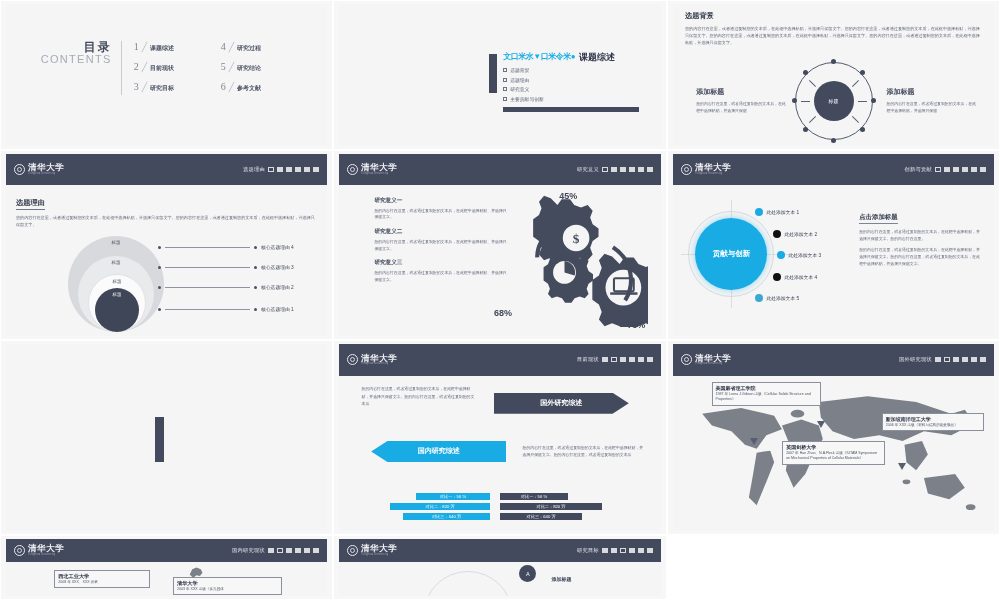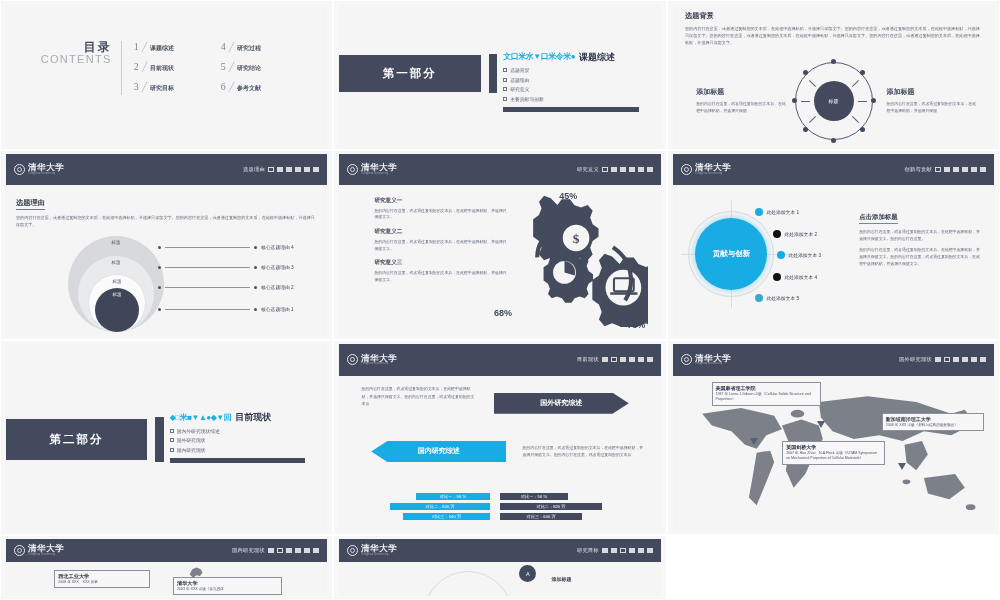--- a/index.html
+++ b/index.html
@@ -213,23 +213,20 @@
               <span class="s1-slash">╱</span>
               <span class="s1-txt">参考文献</span>
             </div>
       </div>
     </div>
    </div>
   </div>
 
   <div class="slide">
    <div class="slide-inner">
-    <div class="sec-band">
-      <span>第一部分</span>
-    </div>
     <div class="sec-tick"></div>
     <div class="sec-right">
       <div class="sec-head">
         <span class="sec-garble">文口米水▼口米令米●</span>
         <span class="sec-title">课题综述</span>
       </div>
       <div class="sec-li">
             <span class="sec-box"></span>
             <span>选题背景</span>
           </div>
@@ -470,43 +467,21 @@
         <h4>点击添加标题</h4>
         <p>您的内容打在这里，或者通过复制您的文本后，在此框中选择粘贴，并选择只保留文字。您的内容打在这里。</p>
         <p>您的内容打在这里，或者通过复制您的文本后，在此框中选择粘贴，并选择只保留文字。您的内容打在这里，或者通过复制您的文本后，在此框中选择粘贴，并选择只保留文字。</p>
       </div>
     </div>
    </div>
   </div>
 
   <div class="slide">
    <div class="slide-inner">
-    <div class="sec-band" style="top:40%;height:22%;">
-      <span>第二部分</span>
-    </div>
     <div class="sec-tick" style="top:39%;height:24%;"></div>
-    <div class="sec-right" style="top:36%;">
-      <div class="sec-head">
-        <span class="sec-garble">◆□米■▼▲●◆▼回</span>
-        <span class="sec-title">目前现状</span>
-      </div>
-      <div class="sec-li">
-            <span class="sec-box"></span>
-            <span>国内外研究现状综述</span>
-          </div>
-      <div class="sec-li">
-            <span class="sec-box"></span>
-            <span>国外研究现状</span>
-          </div>
-      <div class="sec-li">
-            <span class="sec-box"></span>
-            <span>国内研究现状</span>
-          </div>
-      <div class="sec-bar"></div>
-    </div>
    </div>
   </div>
 
   <div class="slide">
    <div class="slide-inner">
     <div class="hdr">
       <div class="hdr-logo">
         <div class="seal"></div>
         <div>
               <div class="logo-cn">清华大学</div>

